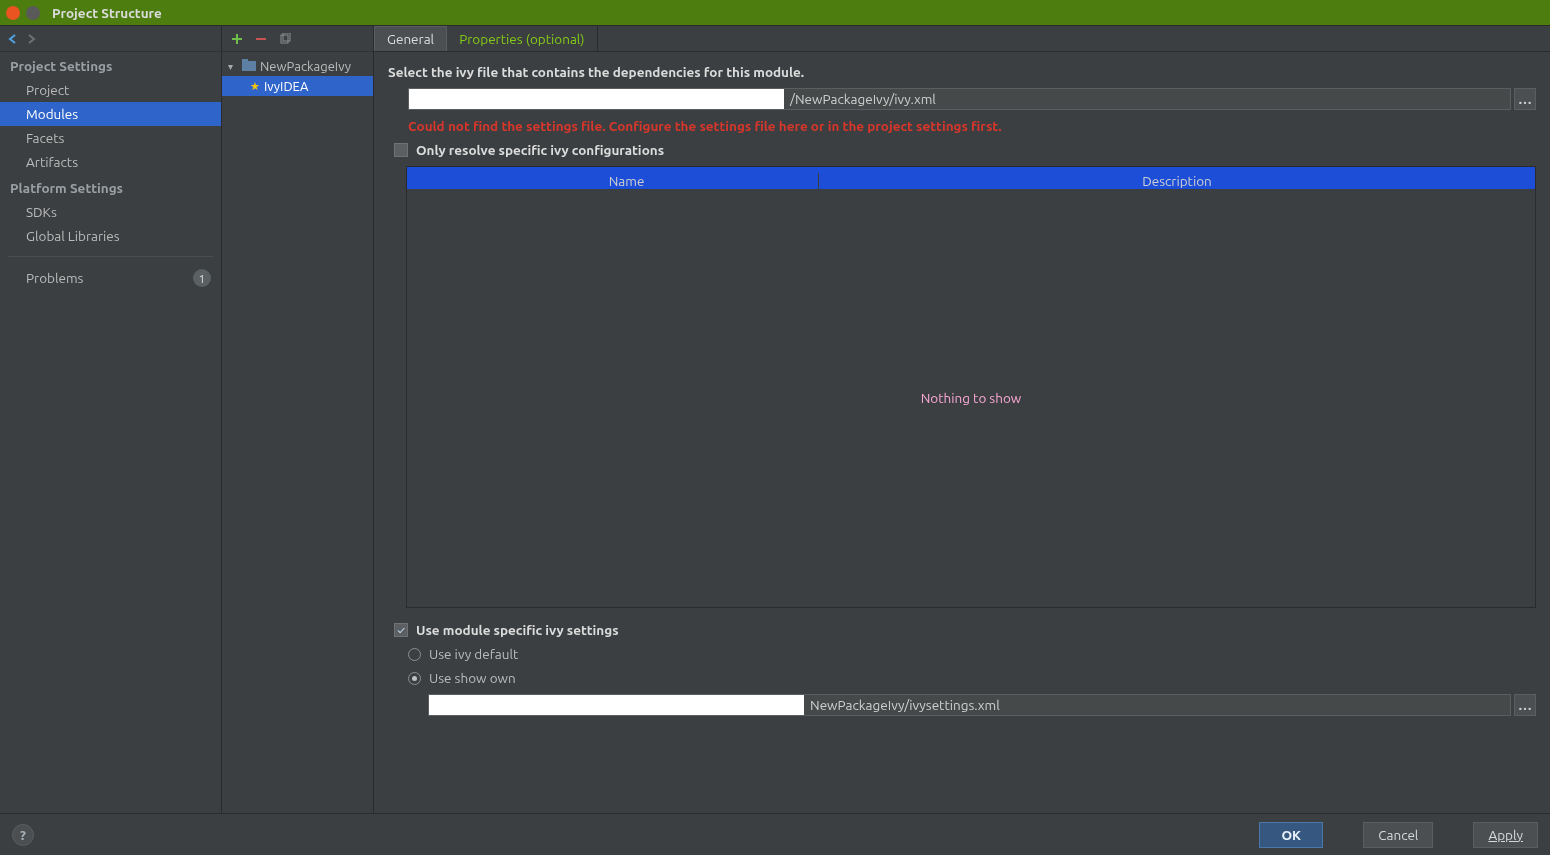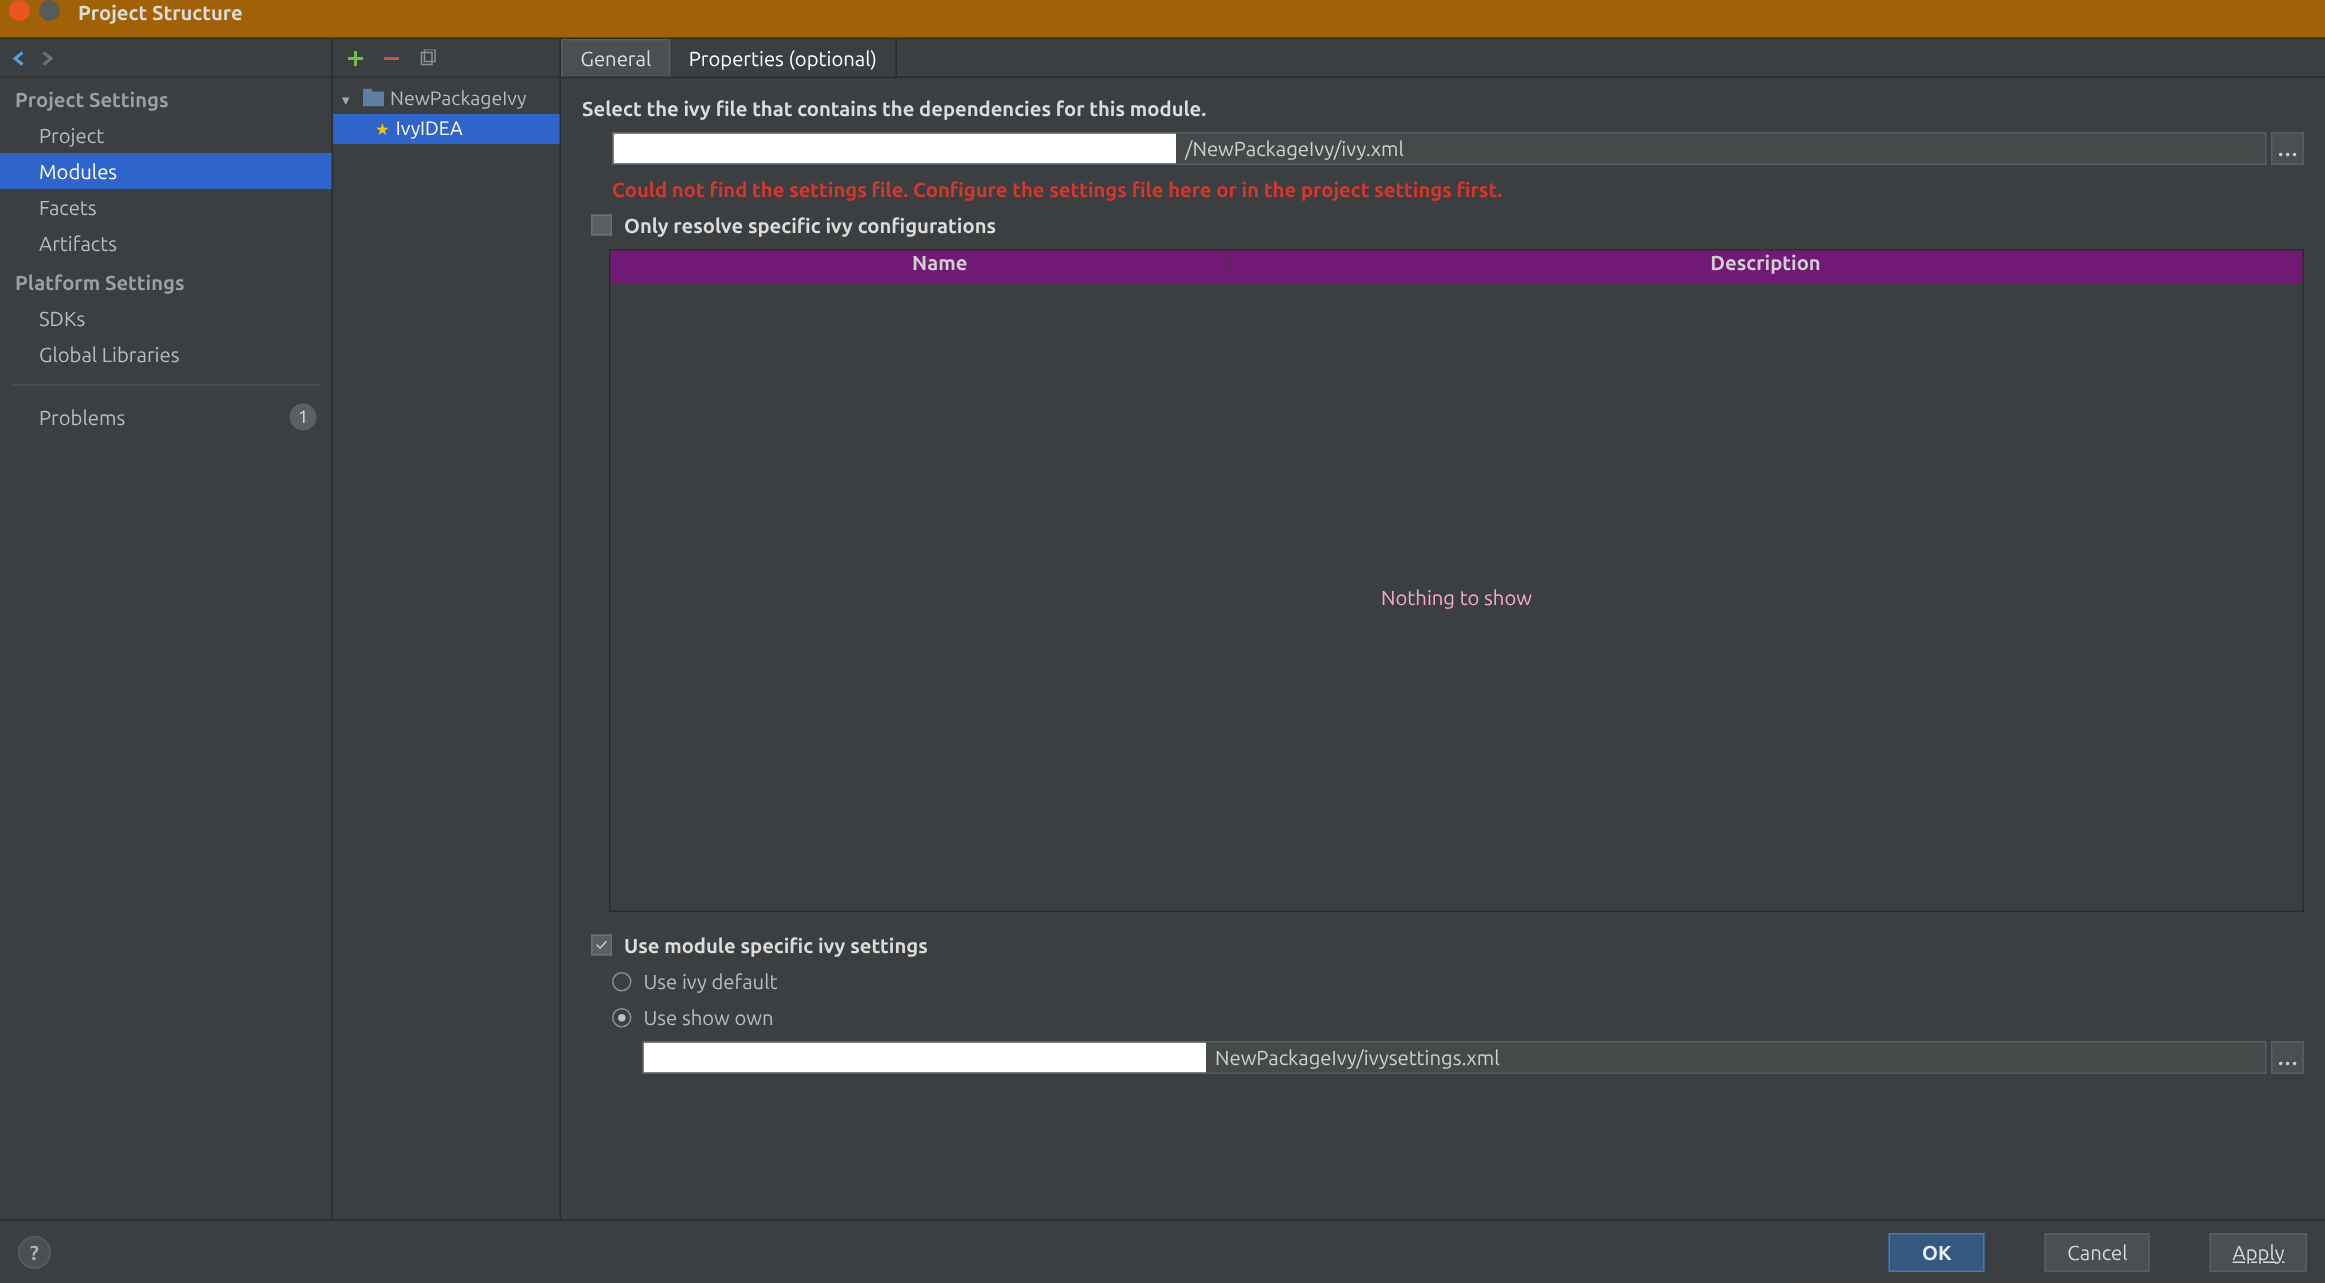--- a/index.html
+++ b/index.html
@@ -8,23 +8,24 @@
     font-family: "Ubuntu", "Segoe UI", Arial, sans-serif;
     font-size: 13.5px;
     background: #3c3f41;
     color: #bbbbbb;
     display: flex;
     flex-direction: column;
   }
   
   .titlebar {
     height: 26px;
-    background: #a16207;
+    background: #4d7c0f;
     border-bottom: 1px solid #2b2b2b;
     display: flex;
+    align-items: center;
     padding: 0 6px;
     gap: 6px;
   }
   .titlebar .tb-btn {
     width: 14px; height: 14px; border-radius: 50%;
     display: inline-block;
   }
   .tb-close { background: #e95420; }
   .tb-min   { background: #5a5a5a; }
   .titlebar .title {
@@ -137,21 +138,21 @@
   }
   .tabs {
     height: 26px;
     border-bottom: 1px solid #2b2b2b;
     display: flex;
     align-items: stretch;
     padding-left: 0;
   }
   .tab {
     padding: 4px 12px;
-    color: #ffffff;
+    color: #84cc16;
     border-right: 1px solid #2b2b2b;
     background: #3c3f41;
     display: flex;
     align-items: center;
   }
   .tab.active {
     background: #4b4f52;
     color: #dedede;
     border: 1px solid #5a5e61;
     border-bottom: none;
@@ -234,24 +235,23 @@
   }
   .cblabel { color: #dcdcdc; font-weight: bold; }
   
   .tablewrap {
     border: 1px solid #2b2b2b;
     margin-left: 18px;
     flex-shrink: 0;
   }
   .thead {
     display: flex;
-    background: #701a75;
+    background: #1d4ed8;
     height: 22px;
-    align-items: flex-start;
-    font-weight: bold;
+    align-items: flex-end;
   }
   .thead .cell0 { width: 28px; border-right:1px solid #3a3d3f; }
   .thead .cell1 { width: 384px; border-right:1px solid #3a3d3f; display:flex; align-items:center; justify-content:center; color:#cfcfcf; }
   .thead .cell2 { flex:1; display:flex; align-items:center; justify-content:center; color:#cfcfcf; }
   .tbody {
     height: 418px;
     display: flex;
     align-items: center;
     justify-content: center;
     color: #f9a8d4;

